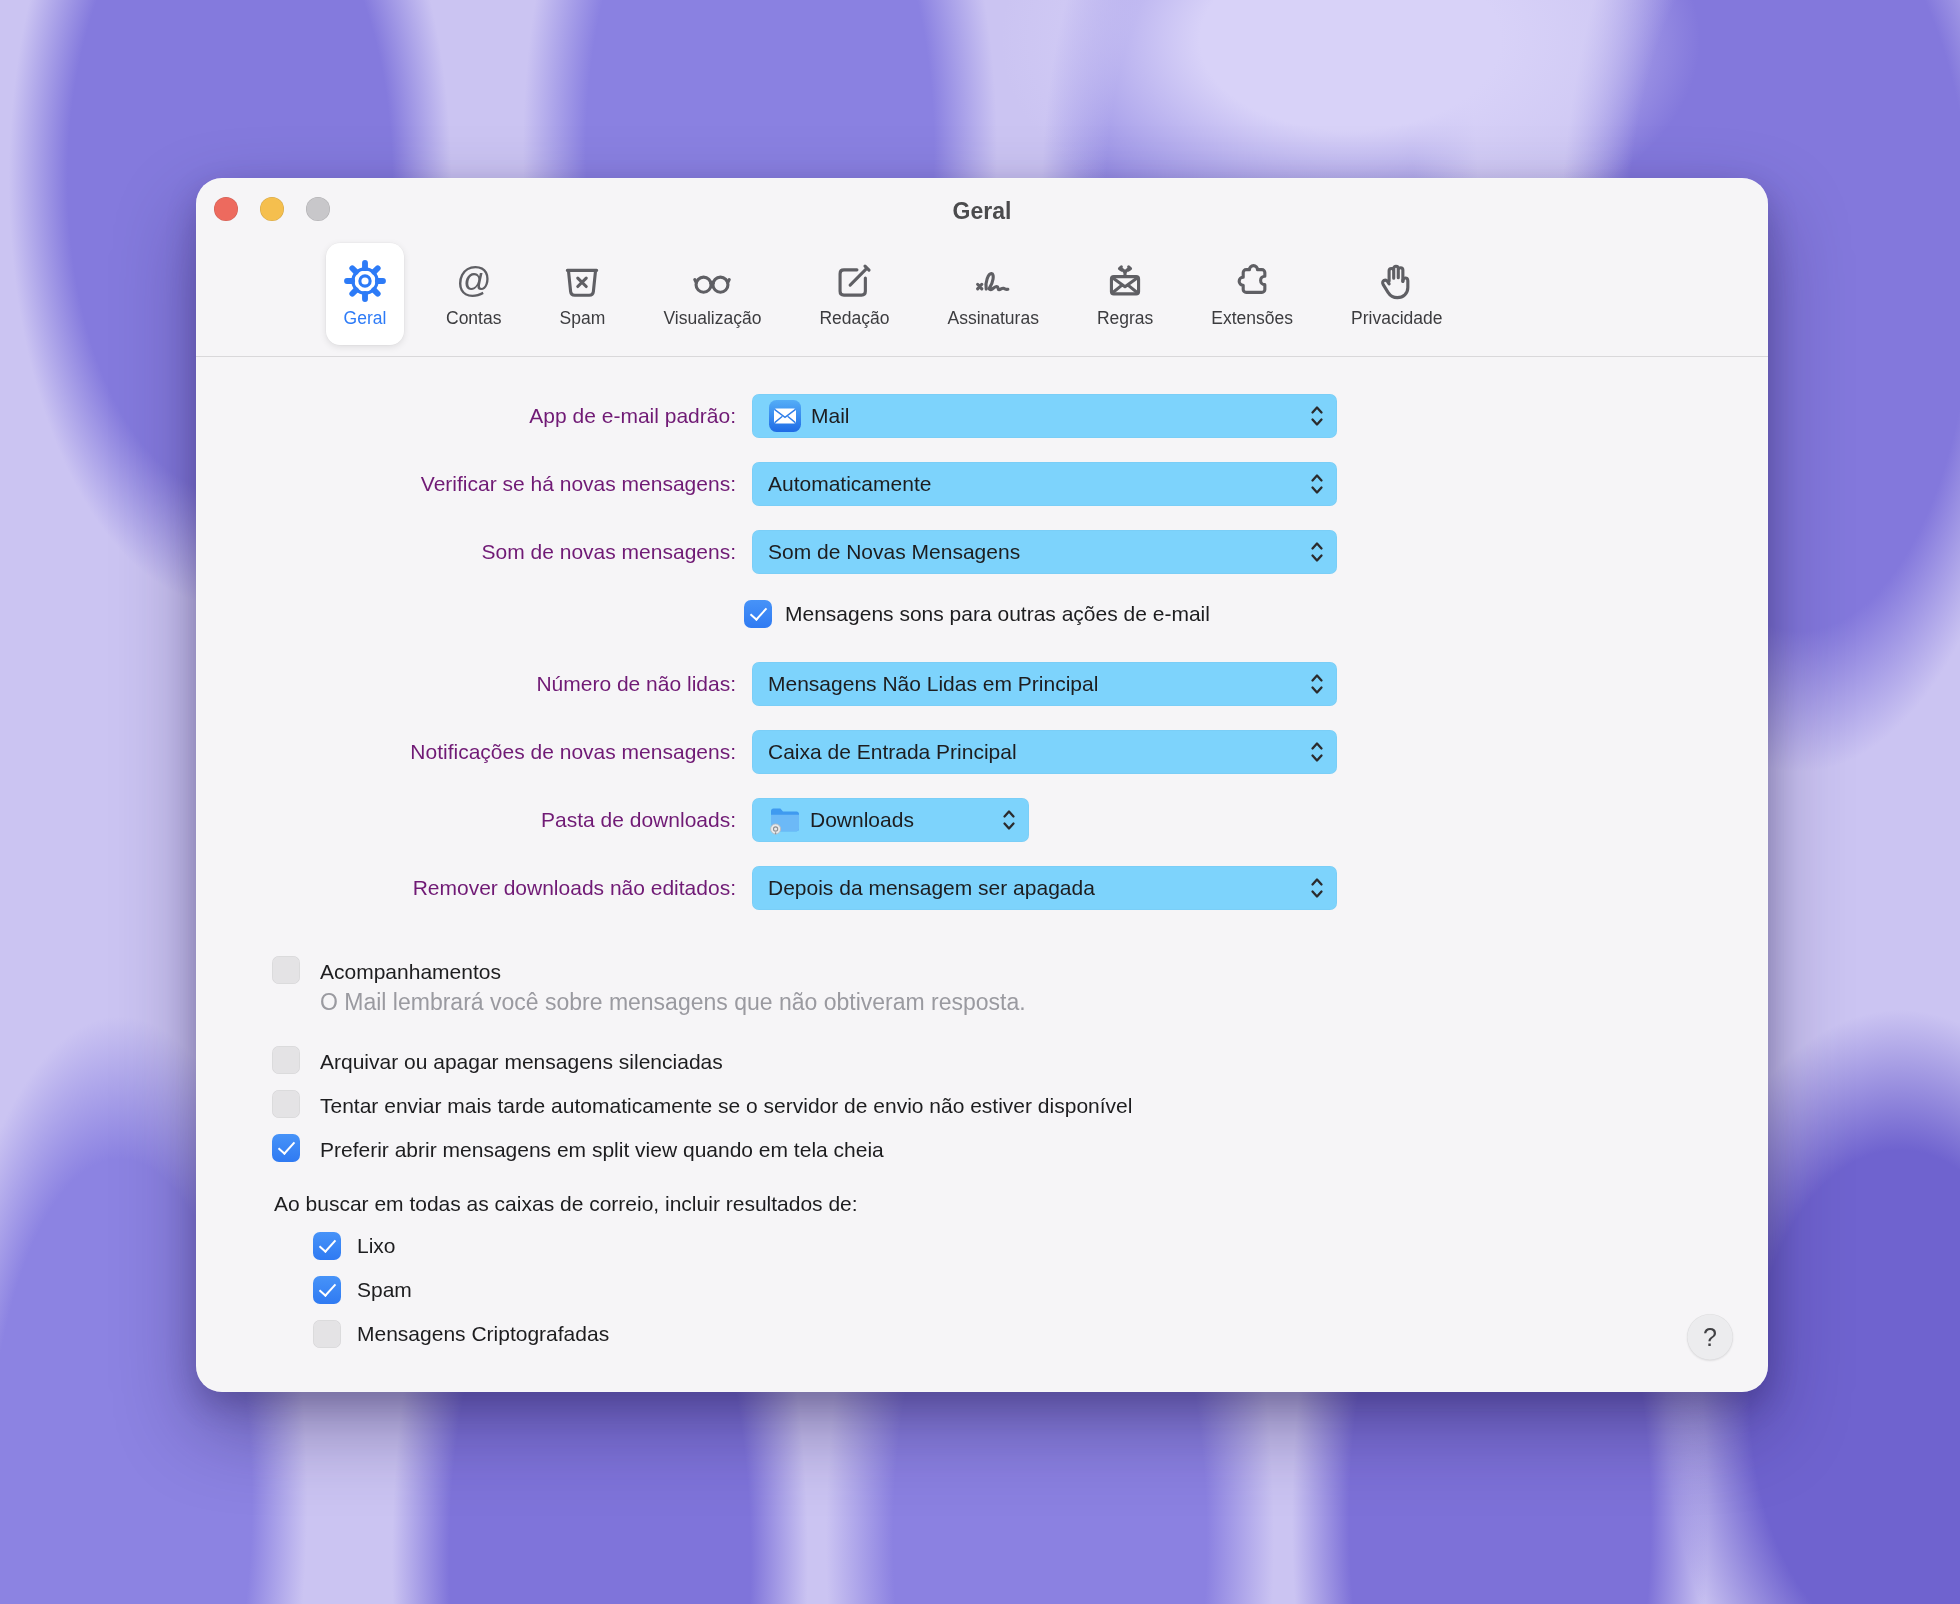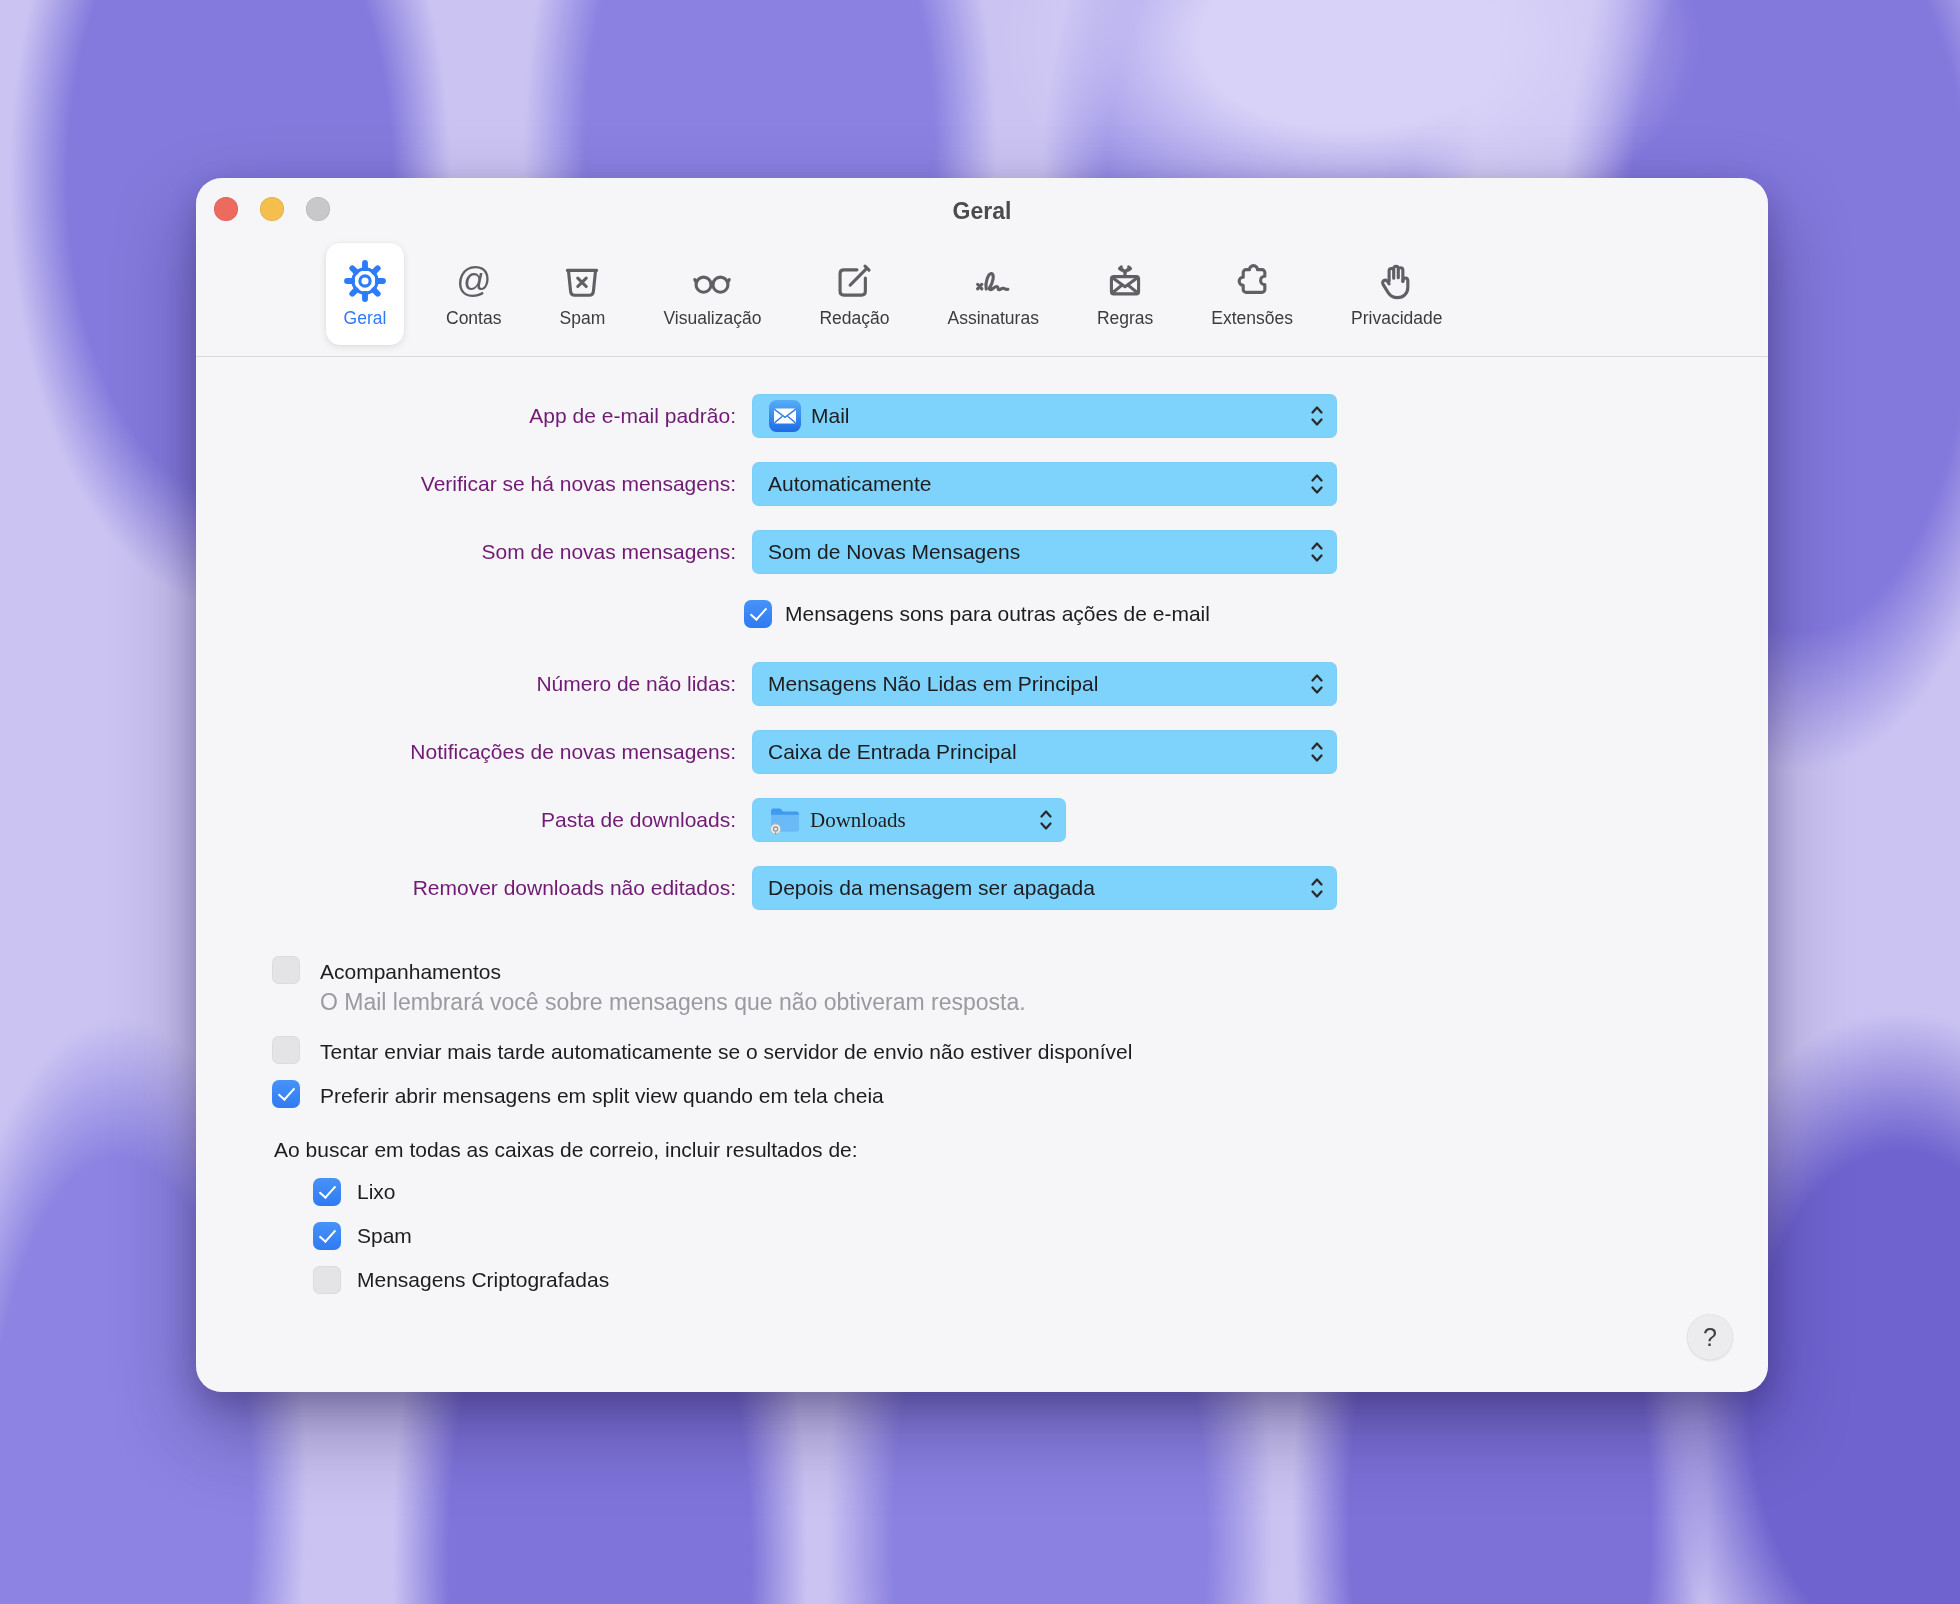--- a/index.html
+++ b/index.html
@@ -46,21 +46,21 @@
   .tb-ic svg { width:100%; height:100%; fill:none; stroke:currentColor; stroke-width:1.7;
     stroke-linecap:round; stroke-linejoin:round; }
   .tb-ic svg text { stroke:none; fill:currentColor; }
   
   .content { padding-top:25px; font-size:21px; color:#1d1d1f; }
   .frow { display:flex; align-items:center; height:68px; }
   .flabel { width:540px; text-align:right; color:#701a75; }
   .select { position:relative; margin-left:16px; width:585px; height:44px; background:#7dd3fc;
     border-radius:7px; display:flex; align-items:center; padding:0 46px 0 16px;
     box-shadow:inset 0 0 0 .5px rgba(0,0,0,.04); }
-  .select.small { width:314px;font-family:Liberation Serif, serif; }
+  .select.small { width:277px; }
   .chev { position:absolute; right:11px; top:50%; transform:translateY(-50%); width:18px; height:26px; }
   .chev svg { width:100%; height:100%; fill:none; stroke:#2b2b2d; stroke-width:2.3;
     stroke-linecap:round; stroke-linejoin:round; }
   .appicon { width:34px; height:34px; margin-right:9px; flex:none; }
   .foldicon { width:34px; height:30px; margin-right:8px; flex:none; }
   
   .cbx { width:28px; height:28px; border-radius:7px; background:#e4e3e5; flex:none;
     box-shadow:inset 0 0 0 .5px rgba(0,0,0,.07); position:relative; }
   .cbx.on { background:linear-gradient(#4793f8,#2f7af2); box-shadow:none; }
   .cbx.on::after { content:""; position:absolute; left:9.5px; top:4px; width:7px; height:14px;
@@ -269,20 +269,24 @@
             </svg></span>
       </div>
     </div>
 
     <div class="opt-row" style="margin-top:14px">
       <div class="cbx"></div>
       <span>Acompanhamentos</span>
     </div>
     <div class="opt-desc">O Mail lembrará você sobre mensagens que não obtiveram resposta.</div>
 
+    <div class="opt-row" style="margin-top:6px">
+      <div class="cbx"></div>
+      <span>Arquivar ou apagar mensagens silenciadas</span>
+    </div>
 
     <div class="opt-row short">
       <div class="cbx"></div>
       <span>Tentar enviar mais tarde automaticamente se o servidor de envio não estiver disponível</span>
     </div>
 
     <div class="opt-row short">
       <div class="cbx on"></div>
       <span>Preferir abrir mensagens em split view quando em tela cheia</span>
     </div>

